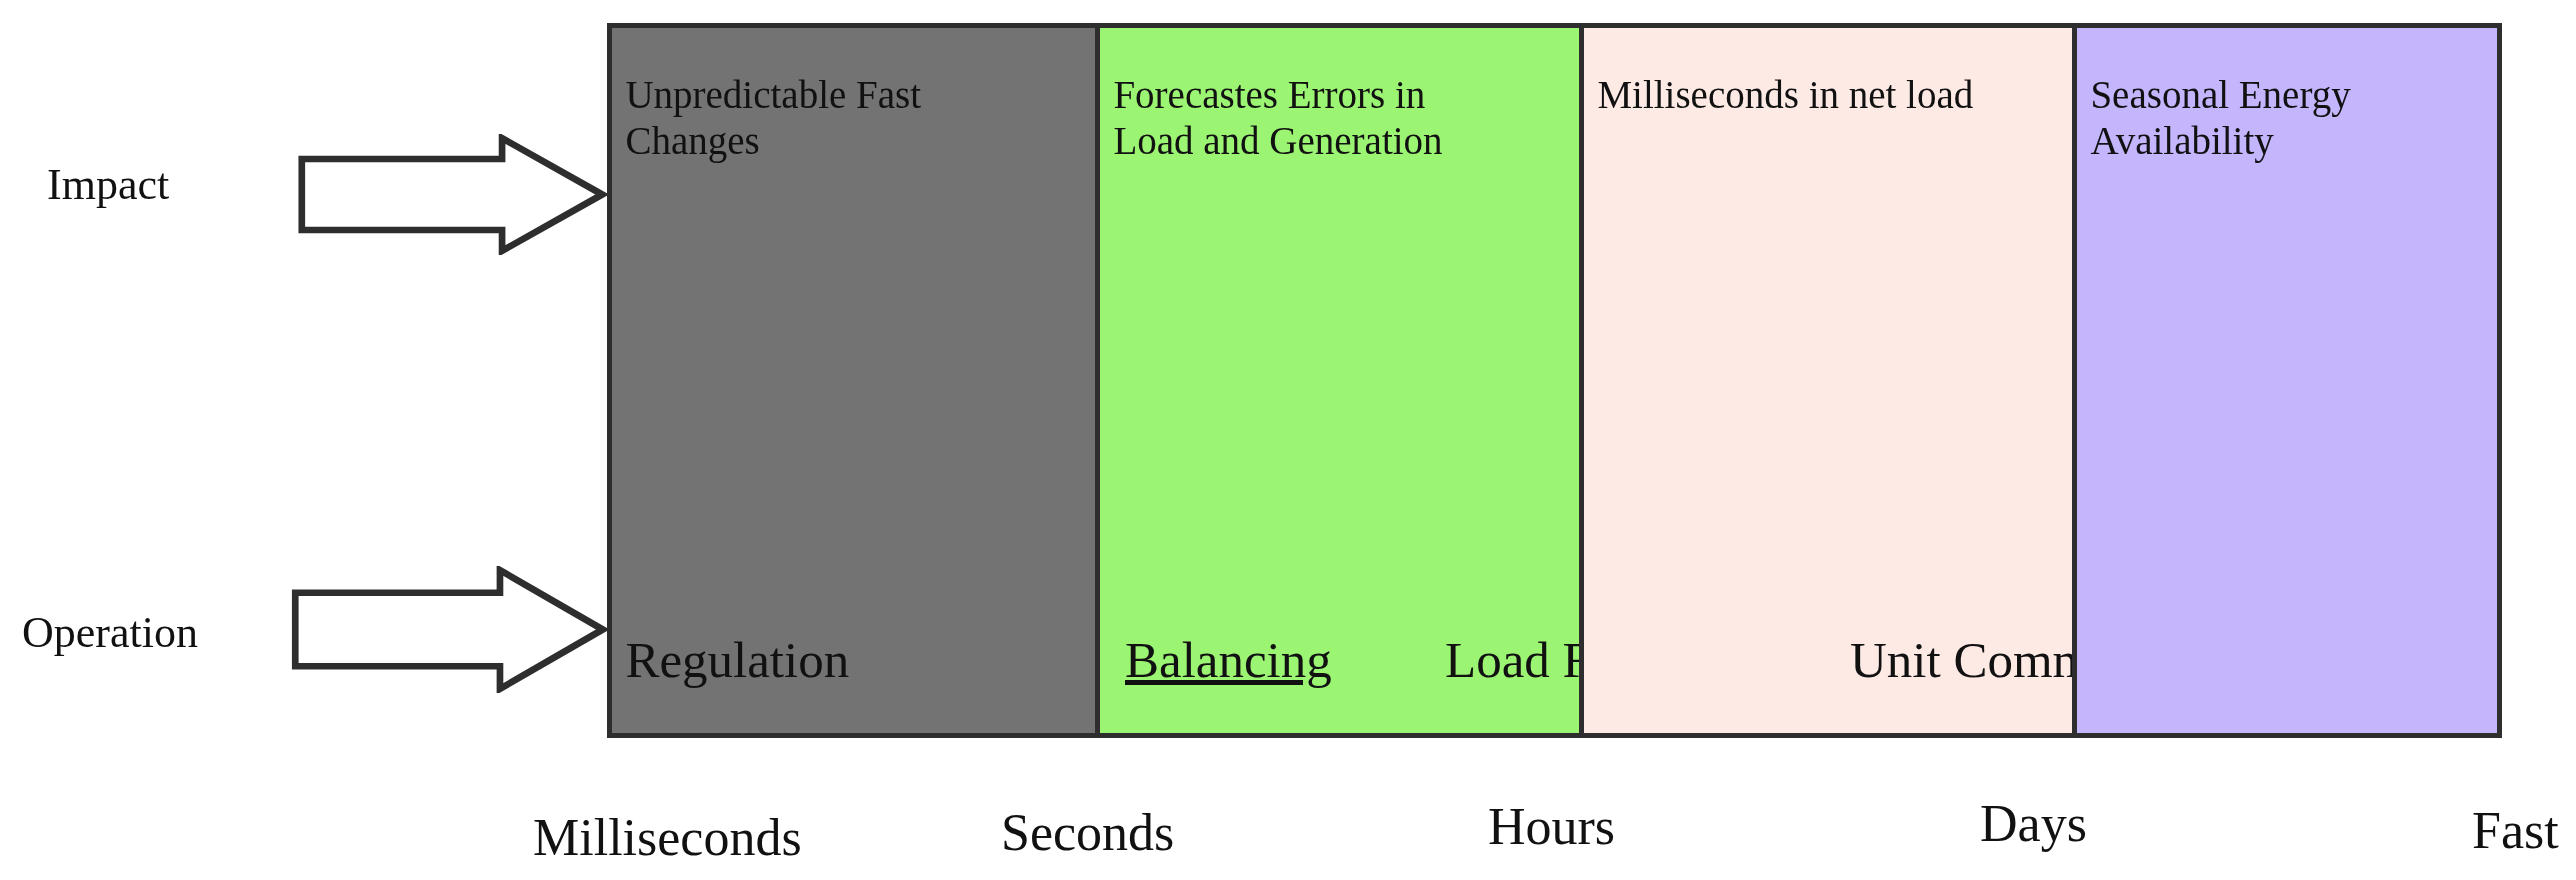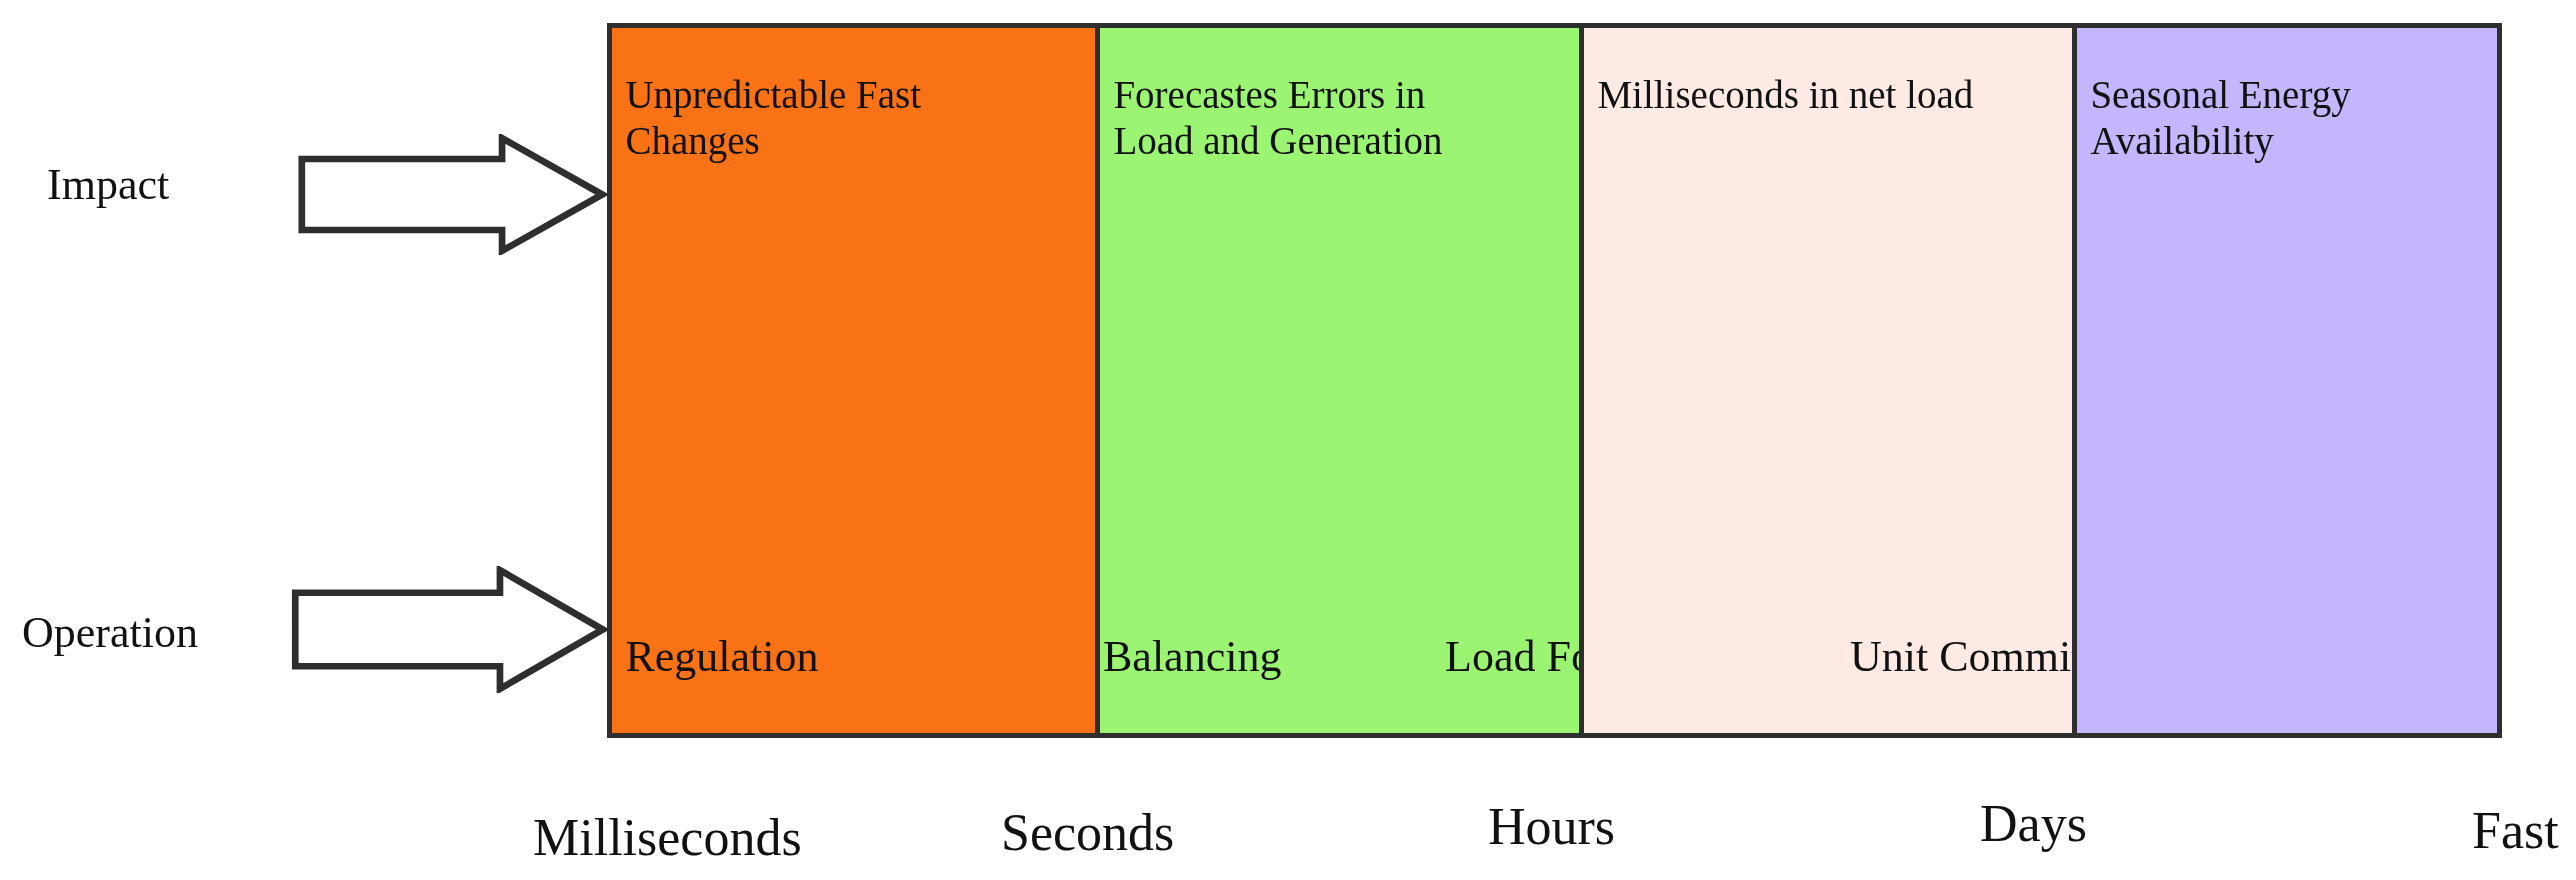--- a/index.html
+++ b/index.html
@@ -31,49 +31,49 @@
     background: #ffffff;
   }
   .col {
     position: relative;
     box-sizing: border-box;
     height: 100%;
   }
   .col + .col {
     border-left: 5px solid #2e2e2e;
   }
-  .col-ms      { flex: 0 0 483px;  background: #f97316; }
+  .col-ms      { flex: 0 0 483px;  background: #737373; }
   .col-sec     { flex: 0 0 484px;  background: #9bf472; }
   .col-hours   { flex: 0 0 493px;  background: #fdeae5; }
   .col-days    { flex: 1 1 auto;   background: #c4b5fd; }
 
   
   .impact-text {
     position: absolute;
     left: 13.4px;
     top: 44px;
     right: 6.7px;
     font-size: 39px;
     line-height: 1.16;
     color: #111111;
     white-space: pre-line;
   }
 
   
   .op-text {
     position: absolute;
-    font-size: 44px;
+    font-size: 51px;
     line-height: 1;
     color: #111111;
     top: 607px;
     white-space: nowrap;
     text-align: center;
   }
   .op-regulation   { left: 13.4px; }
-  .op-balancing    { left: 3px; }
+  .op-balancing    { left: 25px; text-decoration: underline; }
   .op-loadfollow   { left: 345px; }
   .op-unitcommit   { left: 266px; }
 
   
   .side-label {
     position: absolute;
     font-size: 44px;
     color: #111111;
     white-space: nowrap;
   }

